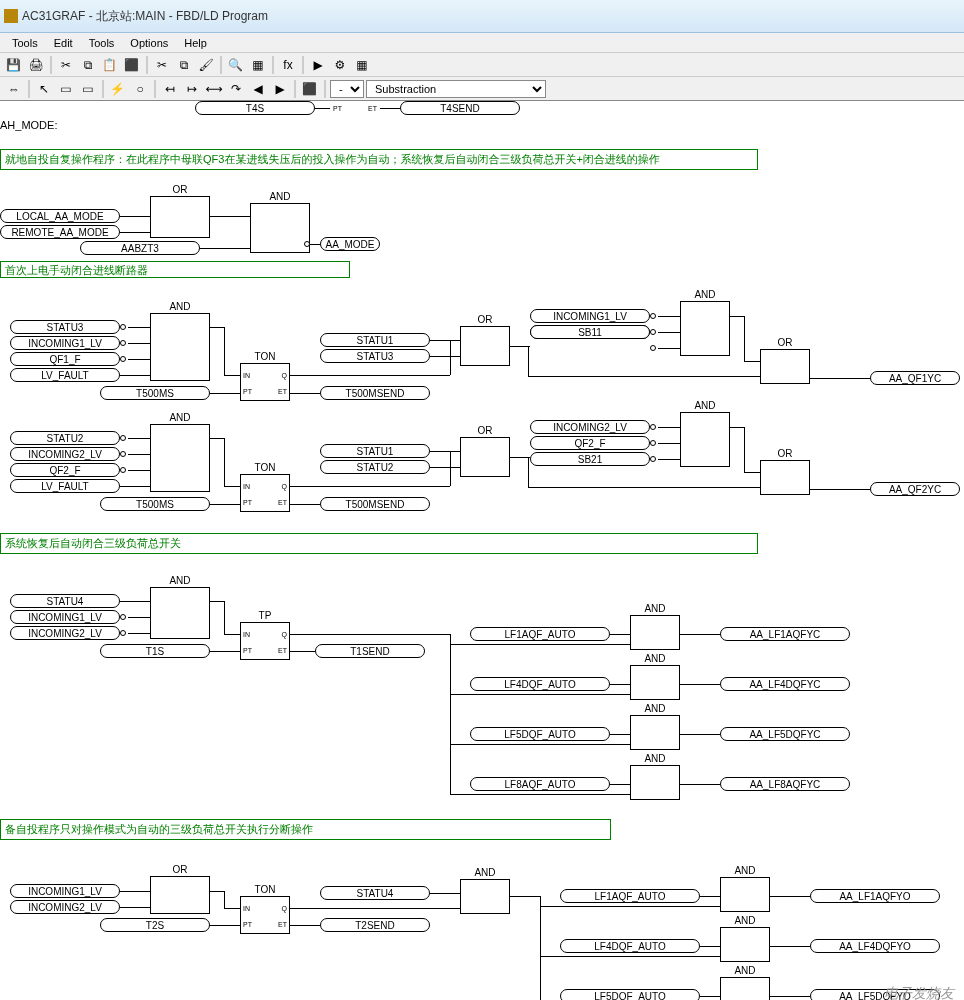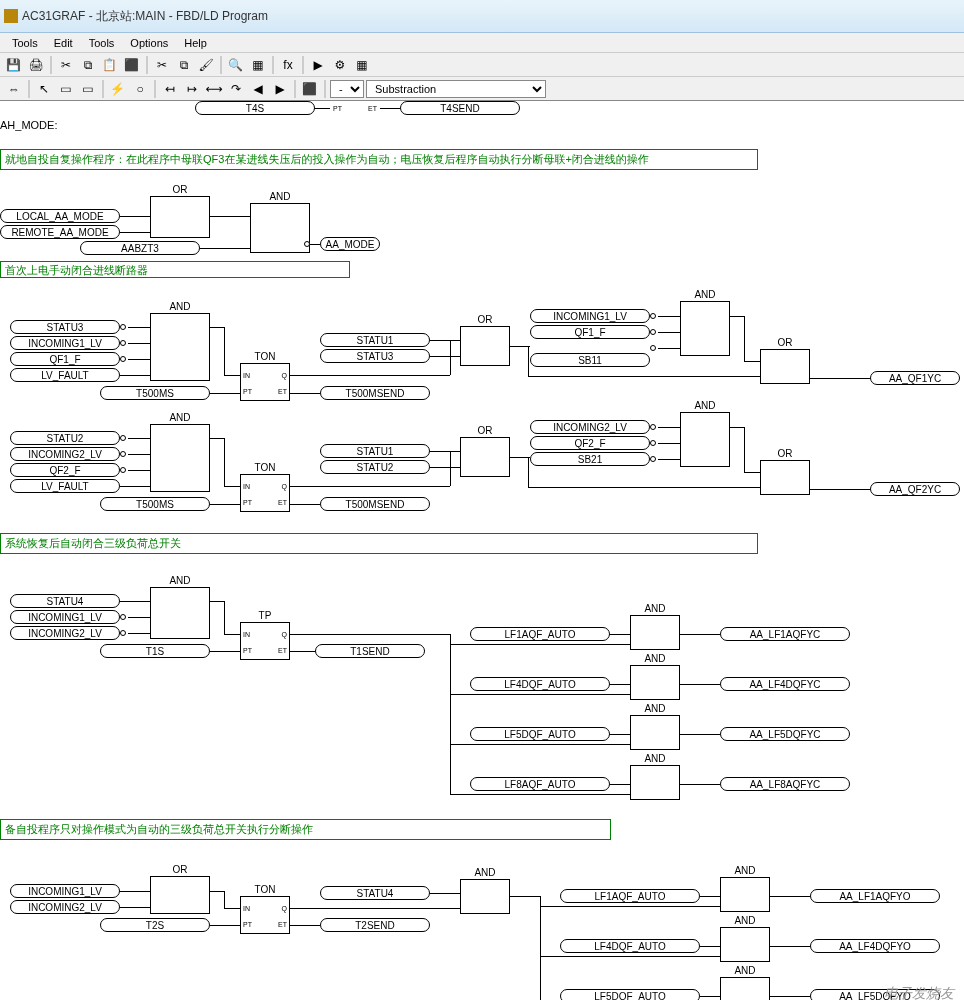--- a/index.html
+++ b/index.html
@@ -106,21 +106,21 @@
 
   <div class="ah-label">AH_MODE:</div>
 
   <div class="var-box" style="left:195px;top:0px;width:120px">T4S</div>
   <div class="wire wire-h" style="left:315px;top:7px;width:15px"></div>
   <div class="wire wire-h" style="left:380px;top:7px;width:20px"></div>
   <div class="var-box" style="left:400px;top:0px;width:120px">T4SEND</div>
   <span class="pin-label" style="left:333px;top:4px">PT</span>
   <span class="pin-label" style="left:368px;top:4px">ET</span>
 
-  <div class="comment-box" style="left:0px;top:48px;width:758px">就地自投自复操作程序：在此程序中母联QF3在某进线失压后的投入操作为自动；电压恢复后程序自动执行分断母联+闭合进线的操作</div>
+  <div class="comment-box" style="left:0px;top:48px;width:758px">就地自投自复操作程序：在此程序中母联QF3在某进线失压后的投入操作为自动；系统恢复后自动闭合三级负荷总开关+闭合进线的操作</div>
 
   <div class="var-box" style="left:0px;top:108px;width:120px">LOCAL_AA_MODE</div>
   <div class="var-box" style="left:0px;top:124px;width:120px">REMOTE_AA_MODE</div>
   <div class="var-box" style="left:80px;top:140px;width:120px">AABZT3</div>
 
   <div class="wire wire-h" style="left:120px;top:115px;width:30px"></div>
   <div class="wire wire-h" style="left:120px;top:131px;width:30px"></div>
   <div class="func-box" style="left:150px;top:95px;width:60px;height:42px">
       <span style="position:absolute;top:-13px">OR</span>
     </div>
@@ -180,21 +180,21 @@
   <div class="wire wire-h" style="left:430px;top:239px;width:30px"></div>
   <div class="wire wire-h" style="left:430px;top:255px;width:30px"></div>
   <div class="wire wire-h" style="left:290px;top:292px;width:30px"></div>
 
   <div class="func-box" style="left:460px;top:225px;width:50px;height:40px">
       <span style="position:absolute;top:-13px">OR</span>
     </div>
 
   <div class="var-box" style="left:530px;top:208px;width:120px">INCOMING1_LV</div>
   <div class="var-box" style="left:530px;top:224px;width:120px">QF1_F</div>
-  <div class="var-box" style="left:530px;top:252px;width:120px">SB11</div>
+  <div class="var-box" style="left:530px;top:224px;width:120px">SB11</div>
 
   <div class="neg-circle" style="left:650px;top:212px"></div>
   <div class="neg-circle" style="left:650px;top:228px"></div>
   <div class="neg-circle" style="left:650px;top:244px"></div>
 
   <div class="wire wire-h" style="left:658px;top:215px;width:22px"></div>
   <div class="wire wire-h" style="left:658px;top:231px;width:22px"></div>
   <div class="wire wire-h" style="left:658px;top:247px;width:22px"></div>
 
   <div class="func-box" style="left:680px;top:200px;width:50px;height:55px">

